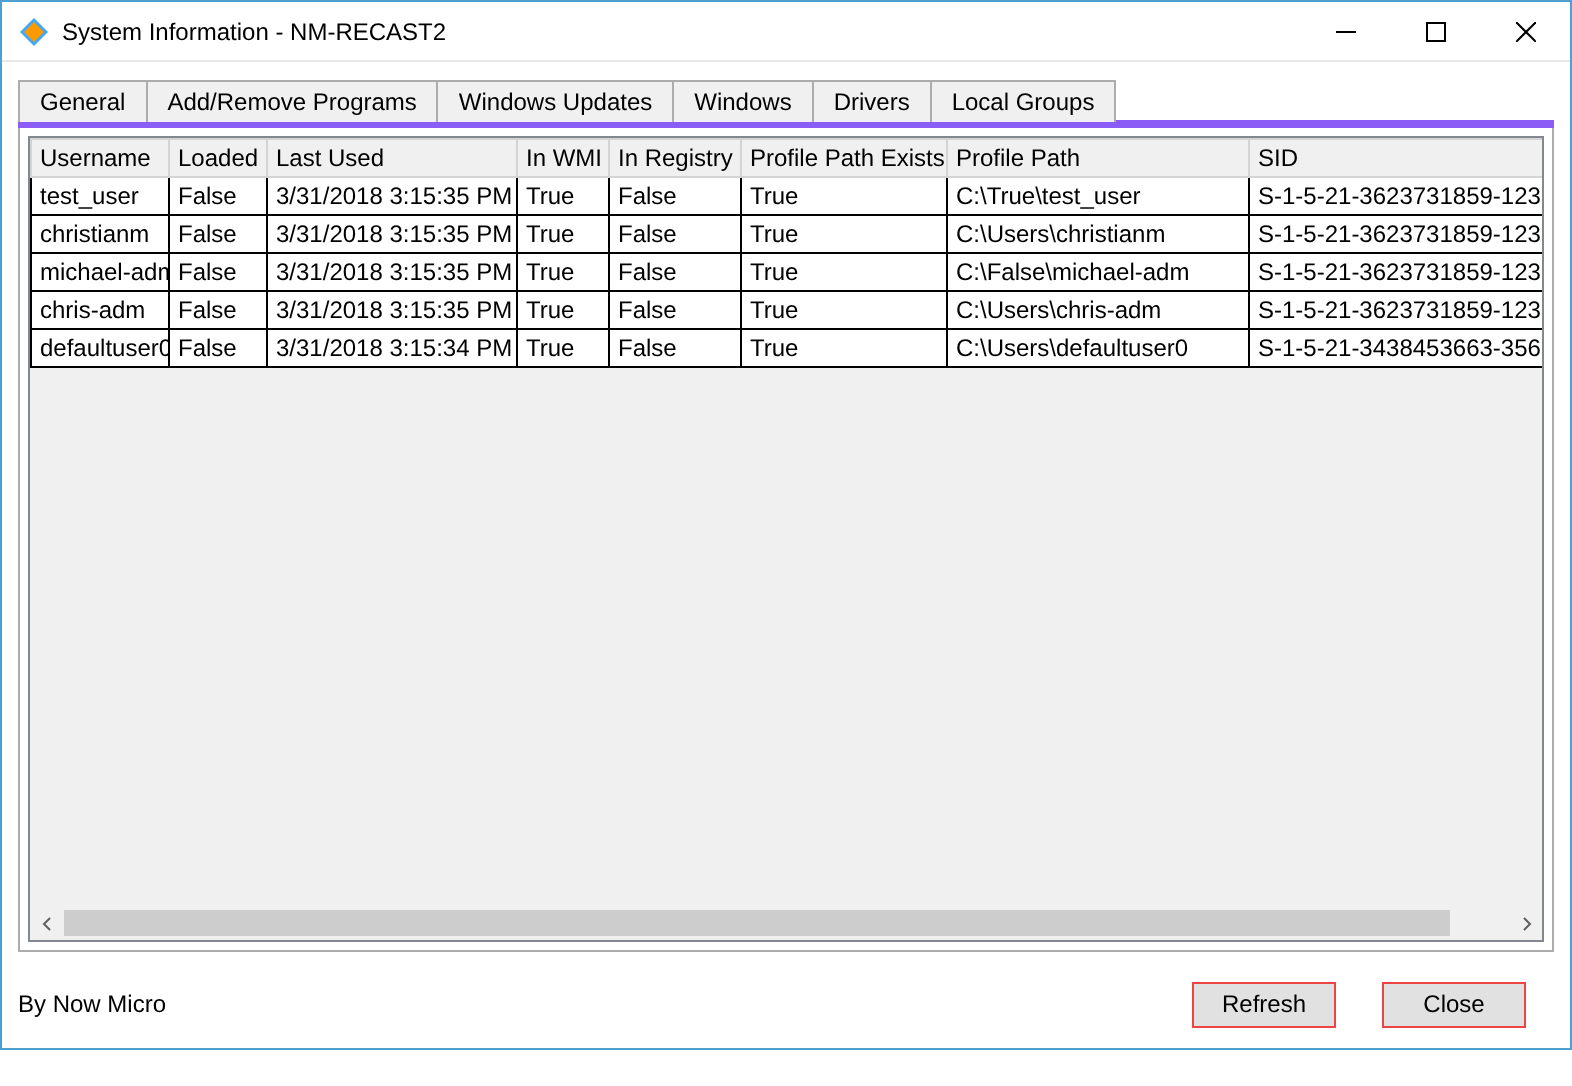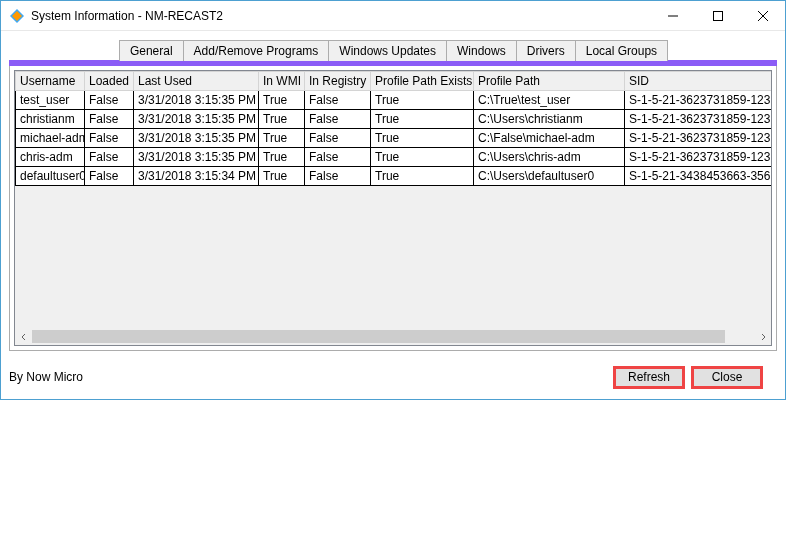--- a/index.html
+++ b/index.html
@@ -1,41 +1,41 @@
 <!DOCTYPE html>
 <html><head>
 <meta charset="utf-8">
 <style>
   * { box-sizing: border-box; }
   html, body { margin:0; padding:0; background:#fff; font-family:"Segoe UI", Tahoma, sans-serif; font-size:12px; color:#000; }
-  .window { width:786px; height:400px; border:1px solid #4da0d1; display:flex; flex-direction:column; background:#fff; }
+  .window { width:786px; height:525px; border:1px solid #4da0d1; display:flex; flex-direction:column; background:#fff; }
   .titlebar { height:30px; display:flex; align-items:center; padding:0 0 0 8px; background:#fff; border-bottom:1px solid #e8e8e8; }
   .titlebar .icon-slot { width:16px; height:16px; margin-right:6px; display:flex; align-items:center; justify-content:center; }
   .titlebar .title { flex:0 0 auto; }
   .titlebar .spacer { flex:1; }
   .win-controls { display:flex; height:100%; }
   .win-btn { width:45px; display:flex; align-items:center; justify-content:center; }
   .content { flex:1; padding:8px; display:flex; flex-direction:column; min-height:0; }
-  .tabs { display:flex; align-items:flex-end; border-bottom:6px solid #8b5cf6;justify-content:center; }
+  .tabs { display:flex; align-items:flex-end; border-bottom:4px solid #8b5cf6; }
   .tab { padding:3px 10px; border:1px solid #acacac; border-bottom:none; background:#f0f0f0; margin-right:-1px; position:relative; top:1px; }
   .tab.active { background:#fff; border-bottom:1px solid #fff; z-index:2; }
   .tab-panel { flex:1; border:1px solid #acacac; border-top:none; padding:4px; display:flex; flex-direction:column; min-height:0; }
   .grid-wrap { flex:1; border:1px solid #828790; display:flex; flex-direction:column; min-height:0; background:#f0f0f0; }
   table.grid { border-collapse:collapse; width:100%; table-layout:fixed; background:#fff; }
   .grid th { text-align:left; font-weight:normal; background:#f0f0f0; border:1px solid #d4d4d4; padding:2px 4px; white-space:nowrap; overflow:hidden; }
   .grid td { border:1px solid #000; padding:2px 4px; white-space:nowrap; overflow:hidden; text-overflow:clip; }
   .grid-body { overflow:hidden; }
   .grid-fill { flex:1; background:#f0f0f0; }
   .hscroll { height:17px; background:#f0f0f0; display:flex; align-items:center; }
   .hscroll .arrow { width:17px; height:17px; display:flex; align-items:center; justify-content:center; color:#606060; }
   .hscroll .track { flex:1; height:17px; background:#f0f0f0; position:relative; }
   .hscroll .thumb { position:absolute; left:0; top:2px; height:13px; width:96%; background:#cdcdcd; }
   .footer { height:40px; display:flex; align-items:center; padding:0 22px 4px 8px; }
   .footer .spacer { flex:1; }
-  .btn { min-width:72px; height:23px; border:3px solid #ef4444; background:#e1e1e1; margin-left:6px; display:flex; align-items:center; justify-content:center; }
+  .btn { min-width:72px; height:23px; border:1px solid #ef4444; background:#e1e1e1; margin-left:23px; display:flex; align-items:center; justify-content:center; }
   col.c0{width:69px;} col.c1{width:49px;} col.c2{width:125px;} col.c3{width:46px;} col.c4{width:66px;} col.c5{width:103px;} col.c6{width:151px;} col.c7{width:200px;}
 </style>
 </head>
 <body>
 
 <div class="window">
 
   <div class="titlebar">
     <div class="icon-slot">
       <svg width="16" height="16" viewBox="0 0 16 16">

